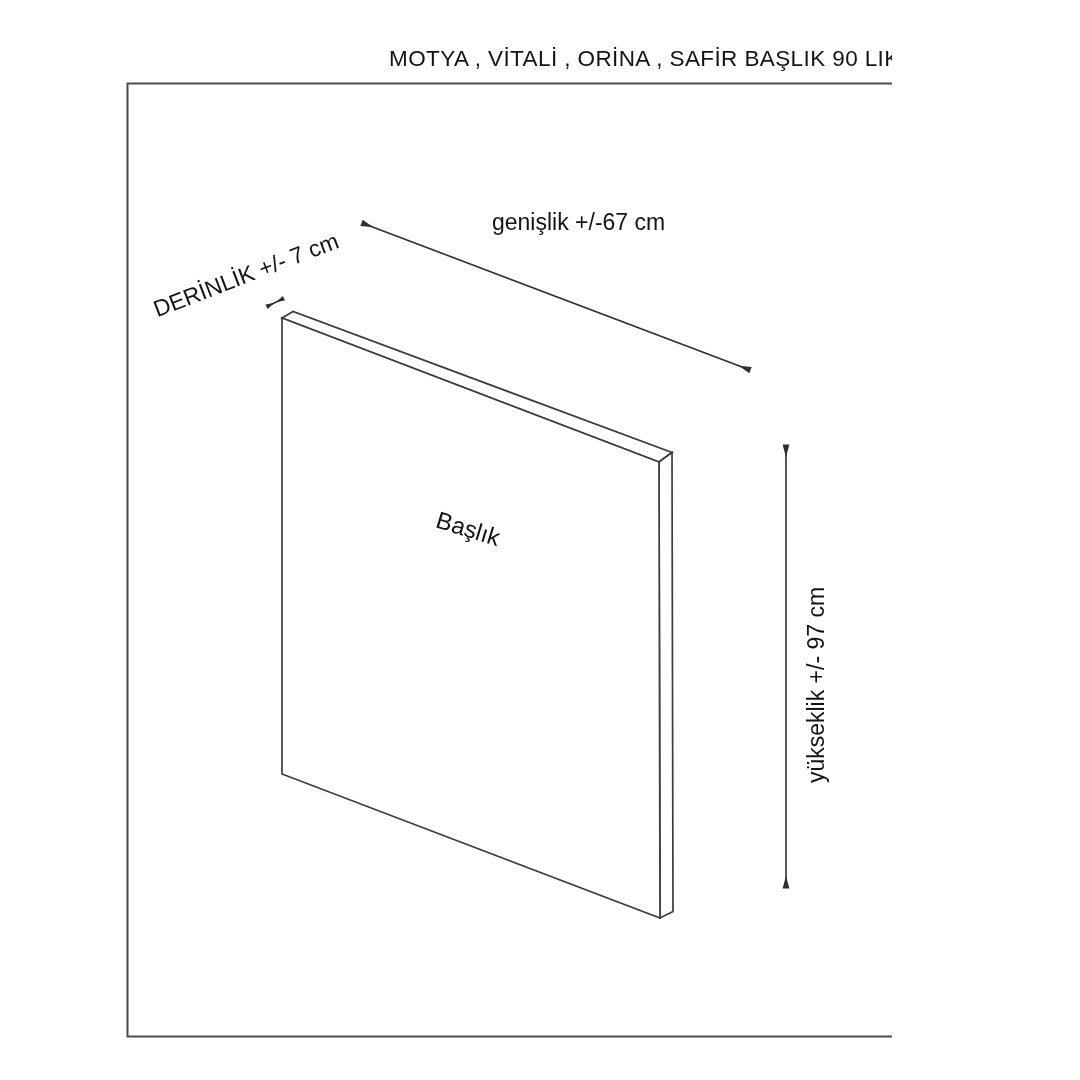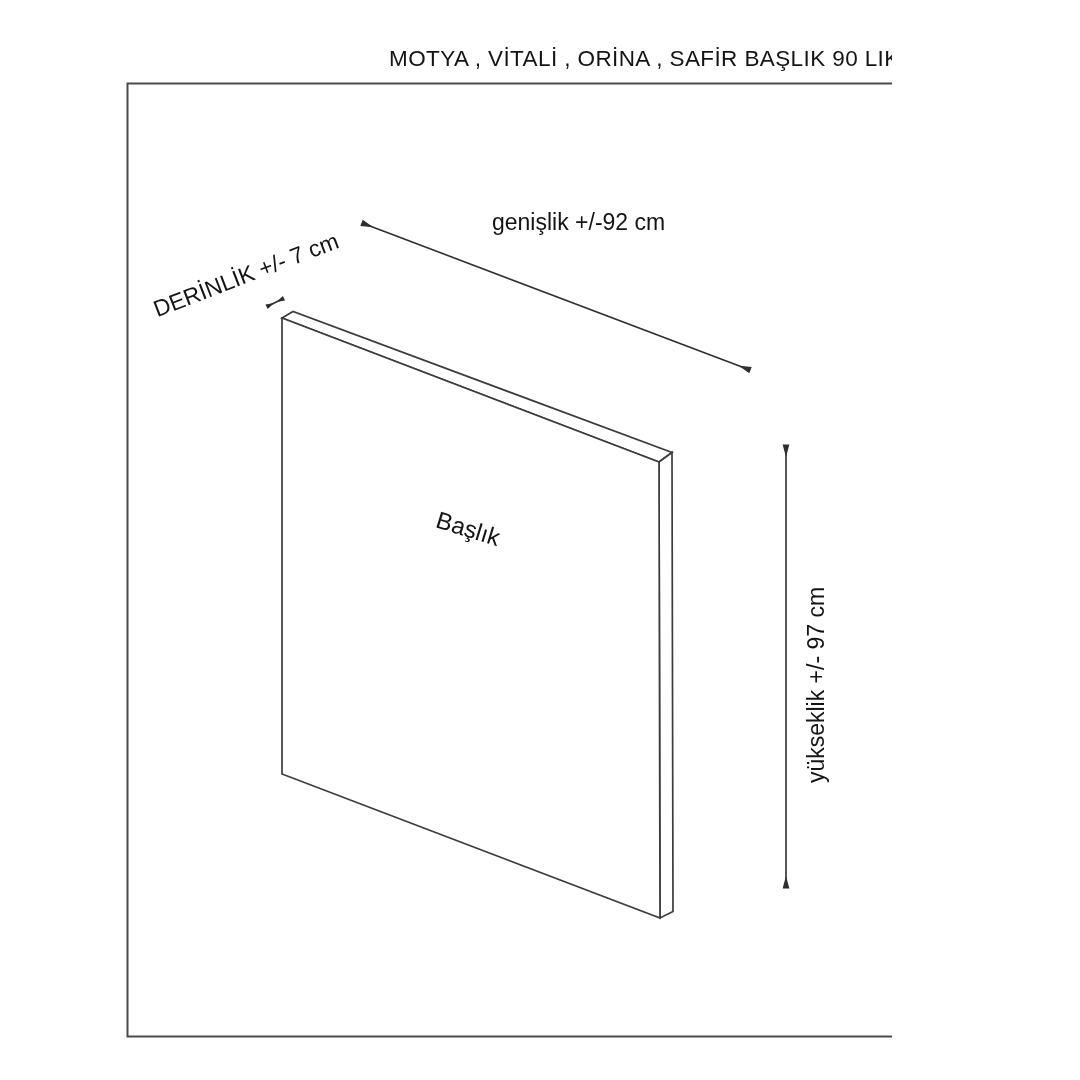--- a/index.html
+++ b/index.html
@@ -91,21 +91,21 @@
     <line x1="362" y1="223" x2="750" y2="370" stroke="#2f2f2f" stroke-width="1.6" marker-start="url(#arrowhead)" marker-end="url(#arrowhead)"></line>
 
     <line x1="786" y1="445" x2="786" y2="888" stroke="#2f2f2f" stroke-width="1.6" marker-start="url(#arrowhead)" marker-end="url(#arrowhead)"></line>
 
     <line x1="267" y1="306.5" x2="283.5" y2="298.5" stroke="#2f2f2f" stroke-width="1.6" marker-start="url(#arrowhead-small)" marker-end="url(#arrowhead-small)"></line>
   </svg>
 
   <div class="label title">MOTYA , VİTALİ , ORİNA , SAFİR BAŞLIK 90 LIK</div>
 
   <div class="label width-label">
-    <div>genişlik +/-92 cm</div>
+    <div>genişlik +/-67 cm</div>
   </div>
 
   <div class="label depth-label">DERİNLİK +/- 7 cm</div>
 
   <div class="label panel-label">Başlık</div>
 
   <div class="label height-label">yükseklik +/- 97 cm</div>
 
 </div>
 

